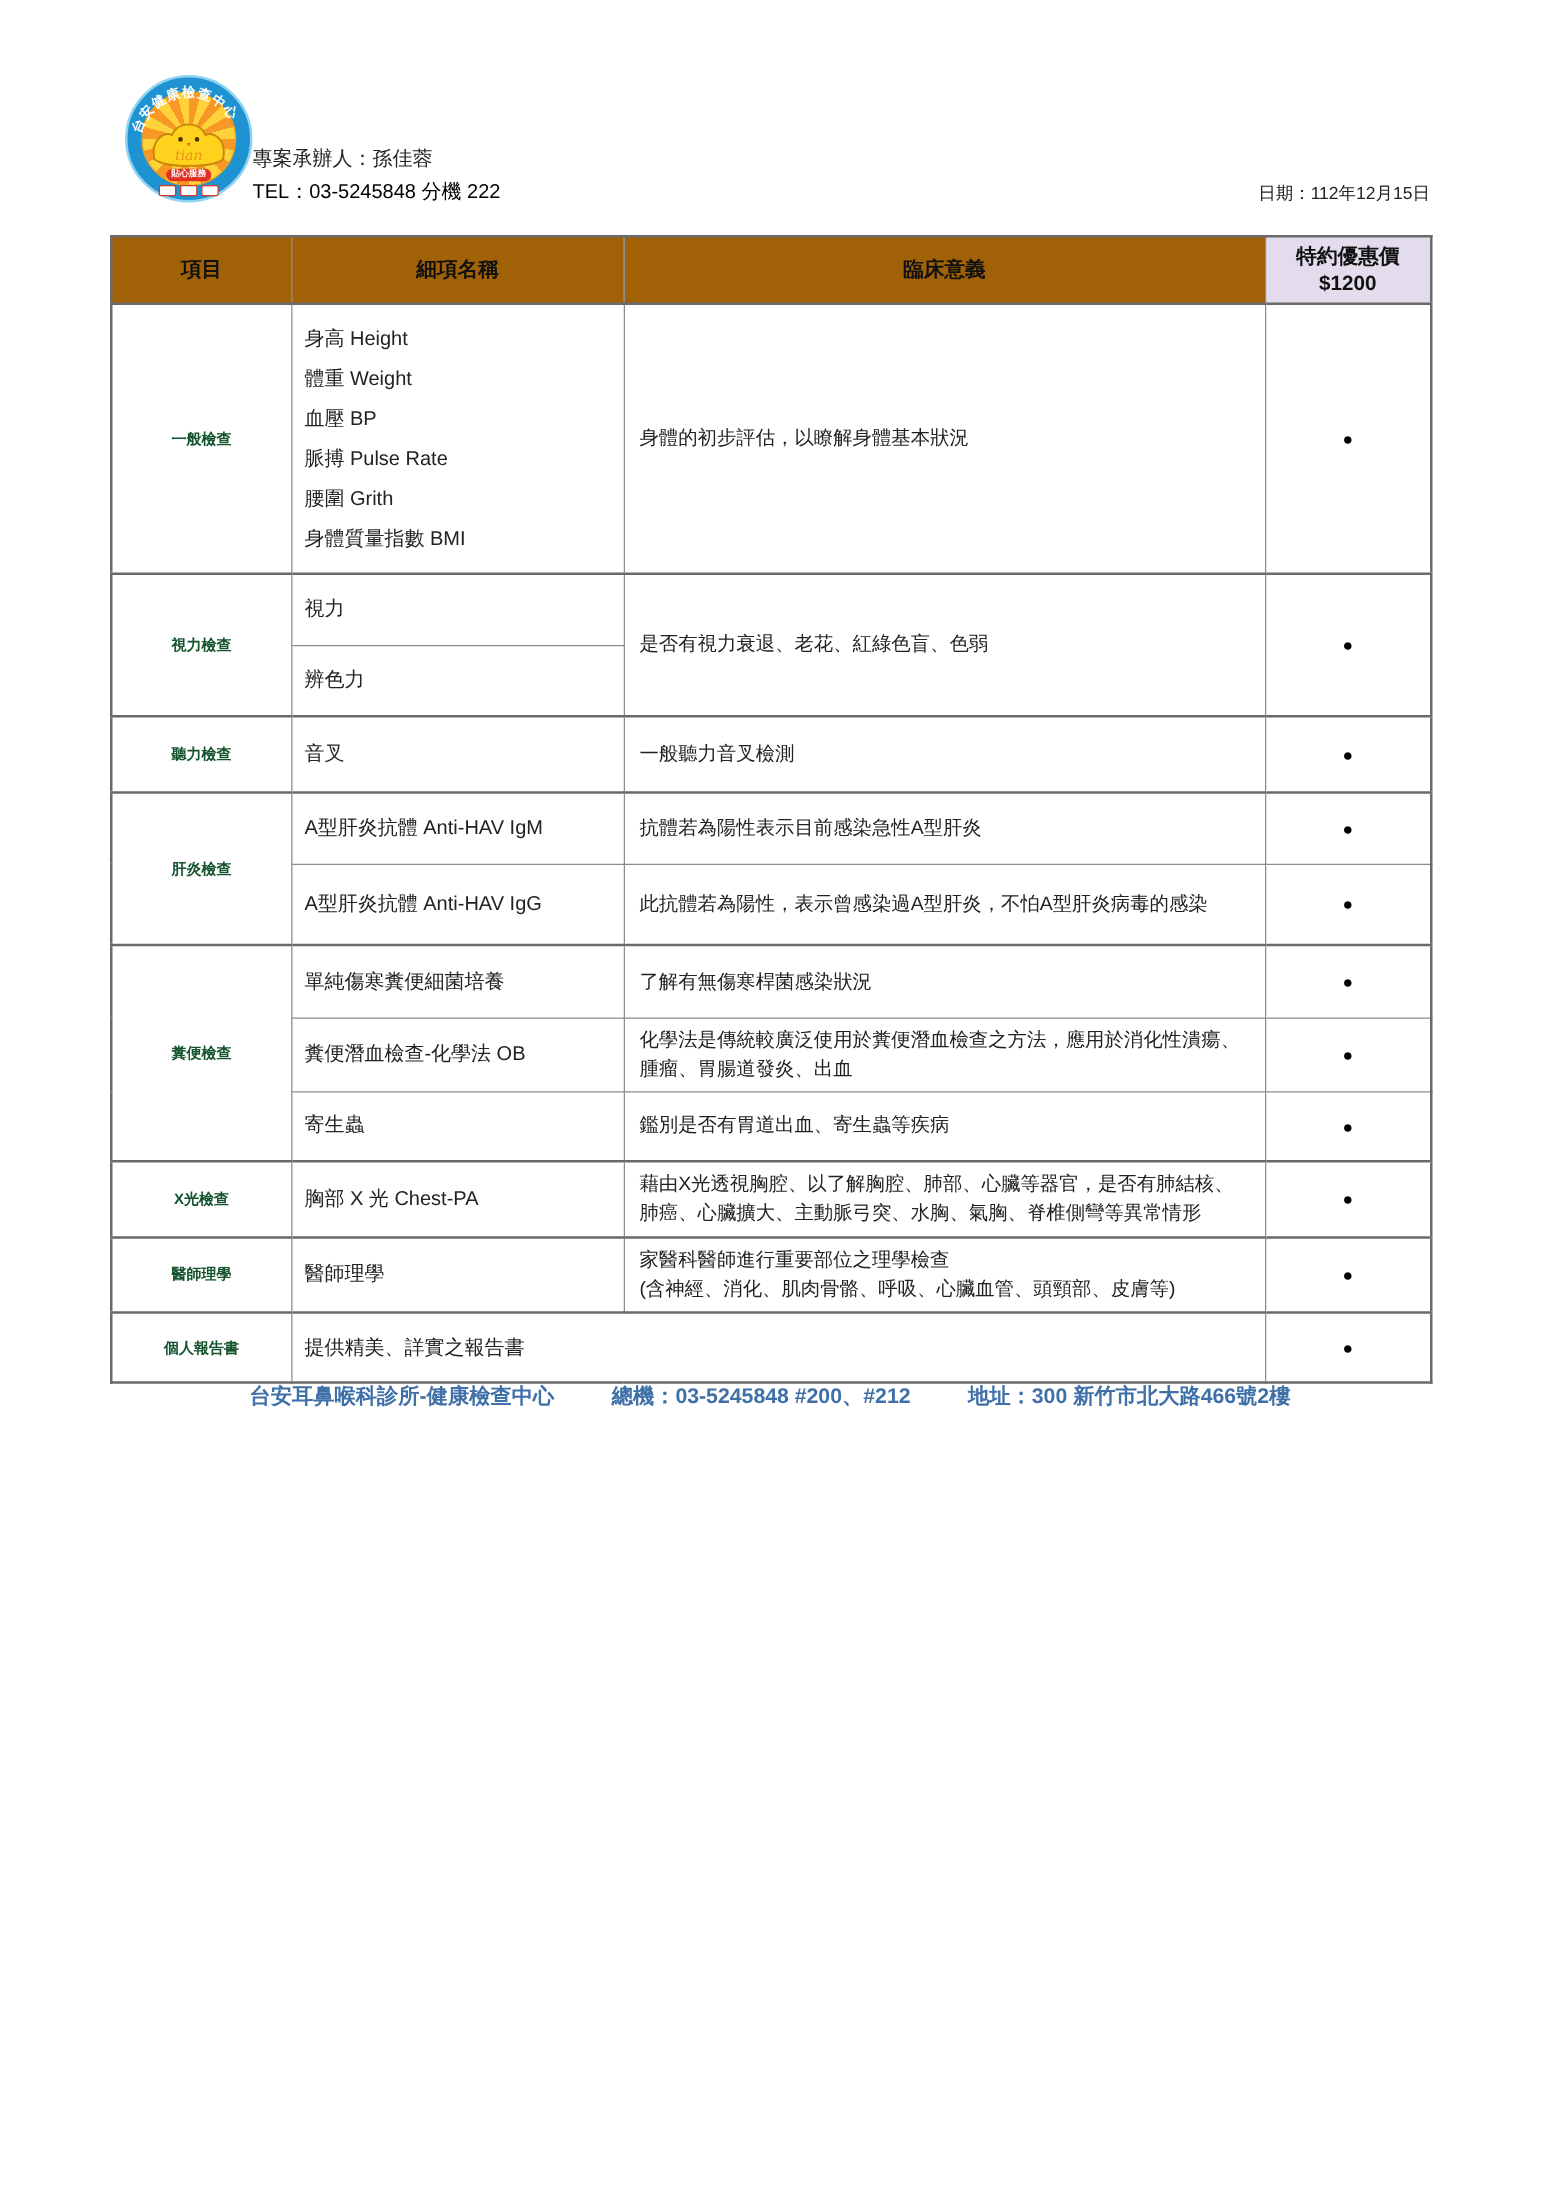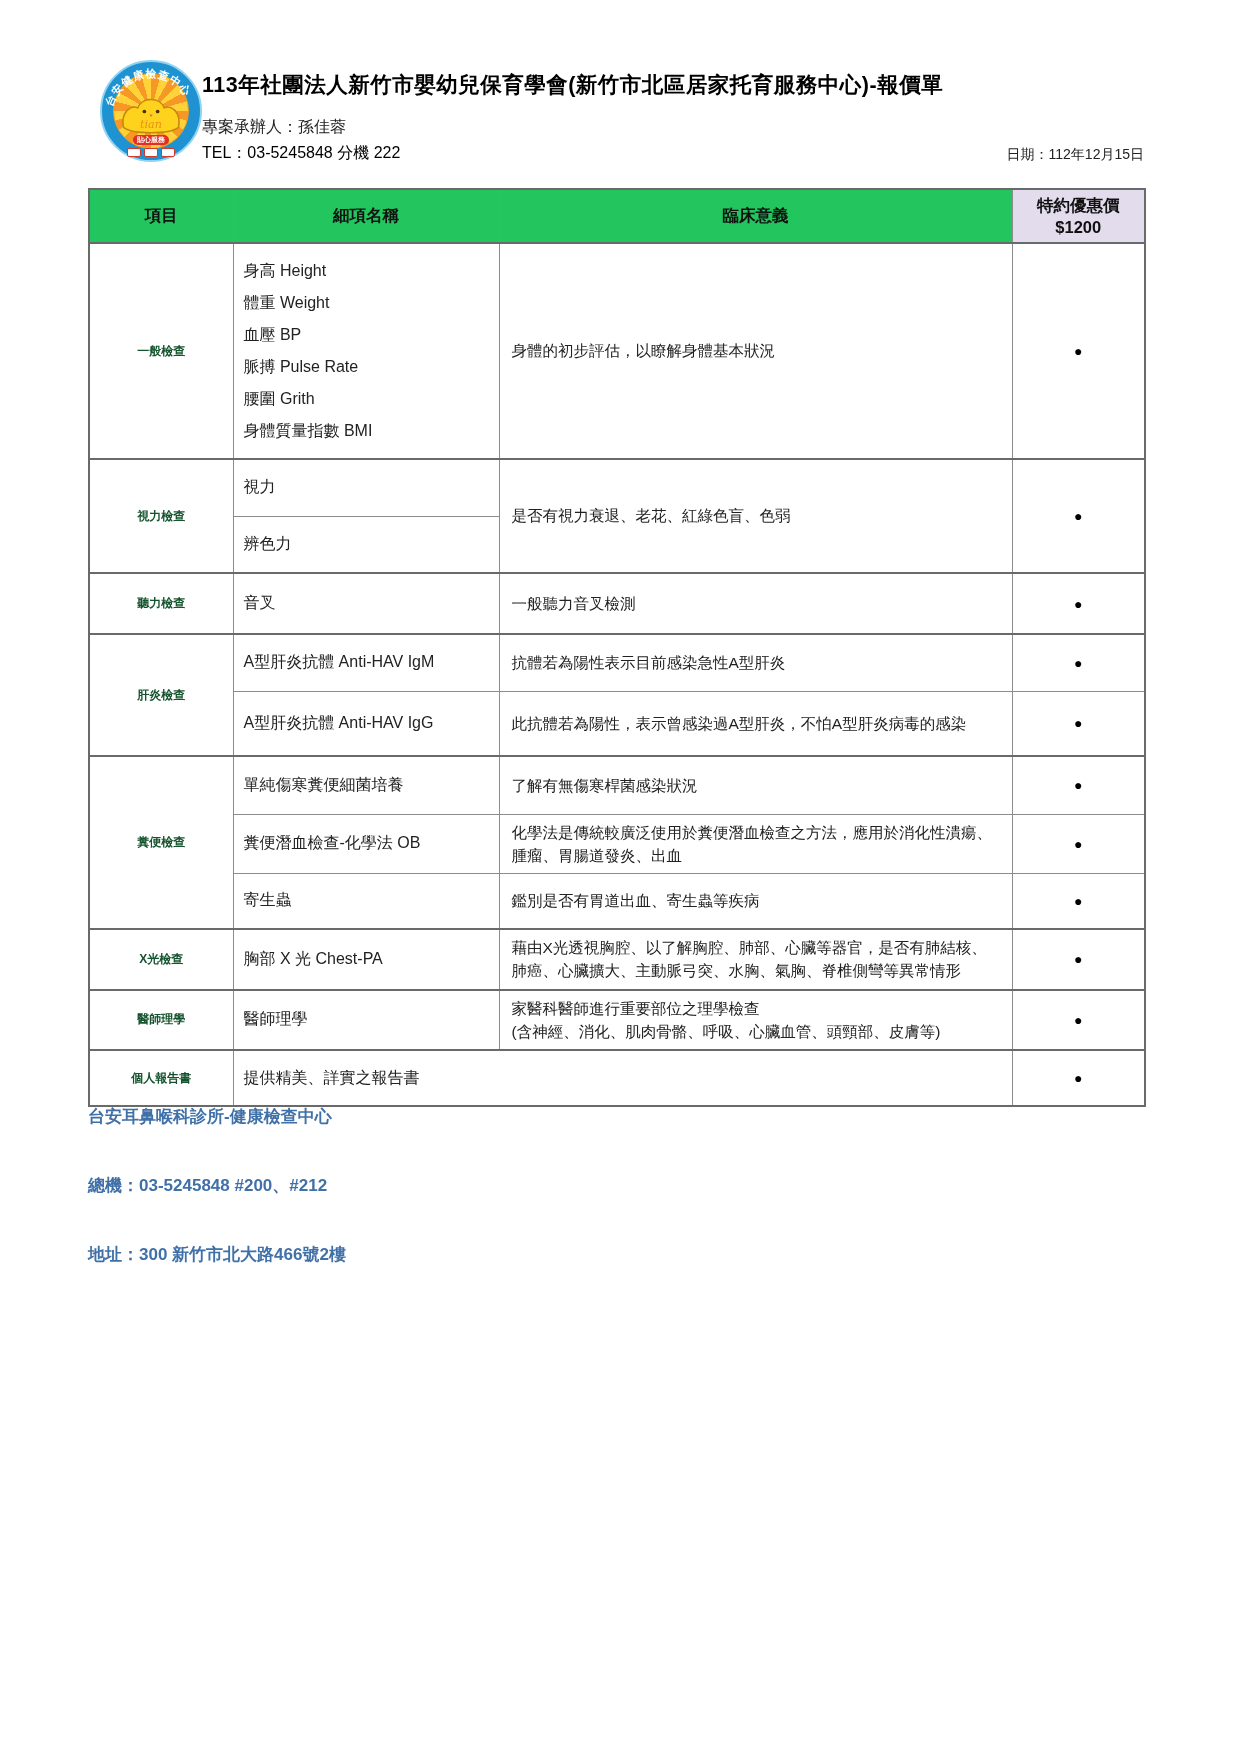--- a/index.html
+++ b/index.html
@@ -21,34 +21,34 @@
 
   .doc-title{position:absolute;left:202px;top:70px;font-size:21.5px;font-weight:bold;letter-spacing:.5px;white-space:nowrap;color:#000;}
   .contact-line{position:absolute;left:202px;top:117px;font-size:16px;color:#222;}
   .tel-line{position:absolute;left:202px;top:143px;font-size:16px;color:#000000;}
   .date-line{position:absolute;right:96px;top:146px;font-size:14px;color:#222;}
 
   
   .table-wrap{position:absolute;left:88px;top:188px;width:1056px;}
   table.quote{border-collapse:collapse;table-layout:fixed;width:1056px;border:2px solid #6a6a6a;}
   table.quote th,table.quote td{border:1px solid #8c8c8c;vertical-align:middle;box-sizing:border-box;}
-  thead th{background:#22c55e;font-weight:bold;font-size:16.5px;height:54px;text-align:center;color:#111;border-bottom:2px solid #6a6a6a;}
+  thead th{background:#a16207;font-weight:bold;font-size:16.5px;height:54px;text-align:center;color:#111;border-bottom:2px solid #6a6a6a;}
   thead th.price-head{background:#e2dcec;}
   thead .price-head div{line-height:1.35;}
   tr.group-start td{border-top:2px solid #6a6a6a;margin-top:44px;}
   tr.sub-row td{border-top:1px solid #9b9b9b;}
   td.item{text-align:center;font-weight:bold;font-size:12px;color:#14532d;padding:2px;}
   td.detail{padding:4px 10px;font-size:16px;color:#222;}
   td.meaning{padding:6px 12px;font-size:15.5px;line-height:1.5;color:#222;white-space:pre-line;}
   td.bullet{text-align:center;font-size:14px;color:#000;}
   .detail-list .detail-line{height:32px;display:flex;align-items:center;}
 
   
   .doc-footer{position:absolute;left:88px;top:1105px;width:1056px;display:flex;justify-content:center;gap:46px;
-    font-size:17px;font-weight:bold;white-space:nowrap;flex-direction:column;}
+    font-size:17px;font-weight:bold;white-space:nowrap;}
 </style>
 </head>
 <body>
 
 <div class="page">
 
   <div class="logo">
     <div class="logo-ring"></div>
     <div class="logo-sun"></div>
     <svg class="logo-art" viewBox="0 0 100 100">
@@ -65,21 +65,20 @@
       <text x="50" y="66.5" text-anchor="middle" font-size="11" font-style="italic" fill="#e8920f" font-family="'DejaVu Serif', serif">tian</text>
     </svg>
     <div class="logo-badge">貼心服務</div>
     <div class="logo-foot">
         <span></span>
         <span></span>
         <span></span>
       </div>
   </div>
 
-  <div class="doc-title">113年社團法人新竹市嬰幼兒保育學會(新竹市北區居家托育服務中心)-報價單</div>
   <div class="contact-line">專案承辦人：孫佳蓉</div>
   <div class="tel-line">TEL：03-5245848 分機 222</div>
   <div class="date-line">日期：112年12月15日</div>
 
   <div class="table-wrap">
     <table class="quote">
       <colgroup>
         <col style="width:144px">
           <col style="width:266px">
           <col style="width:513px">

